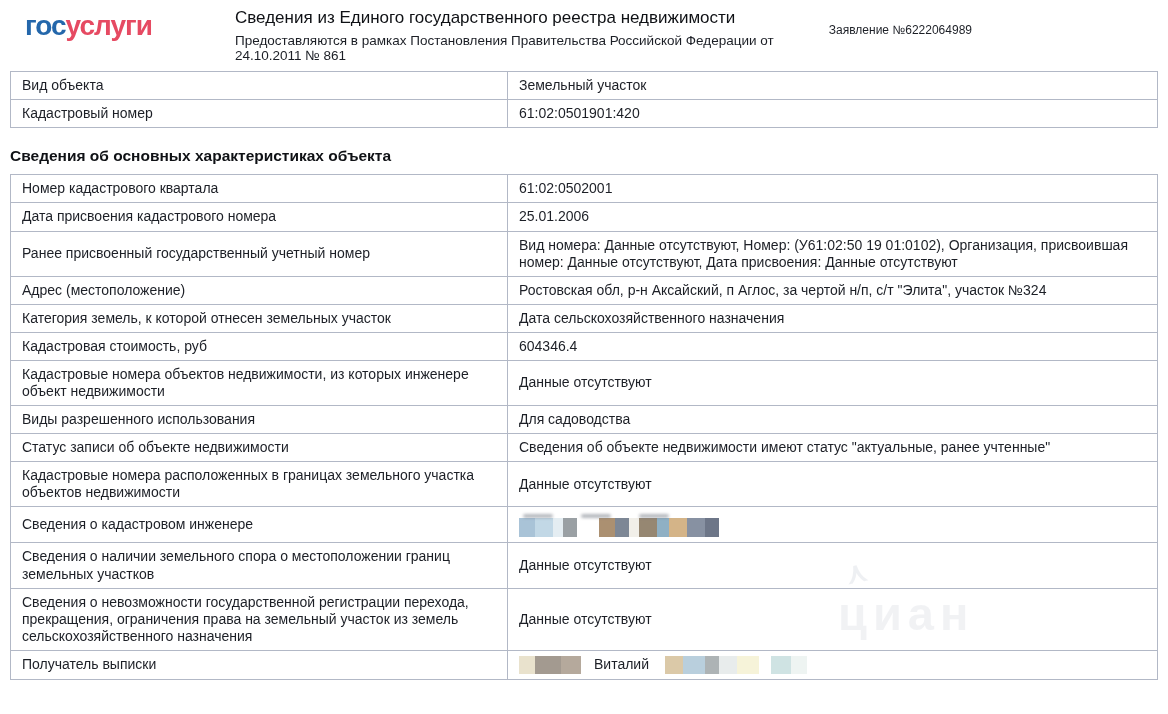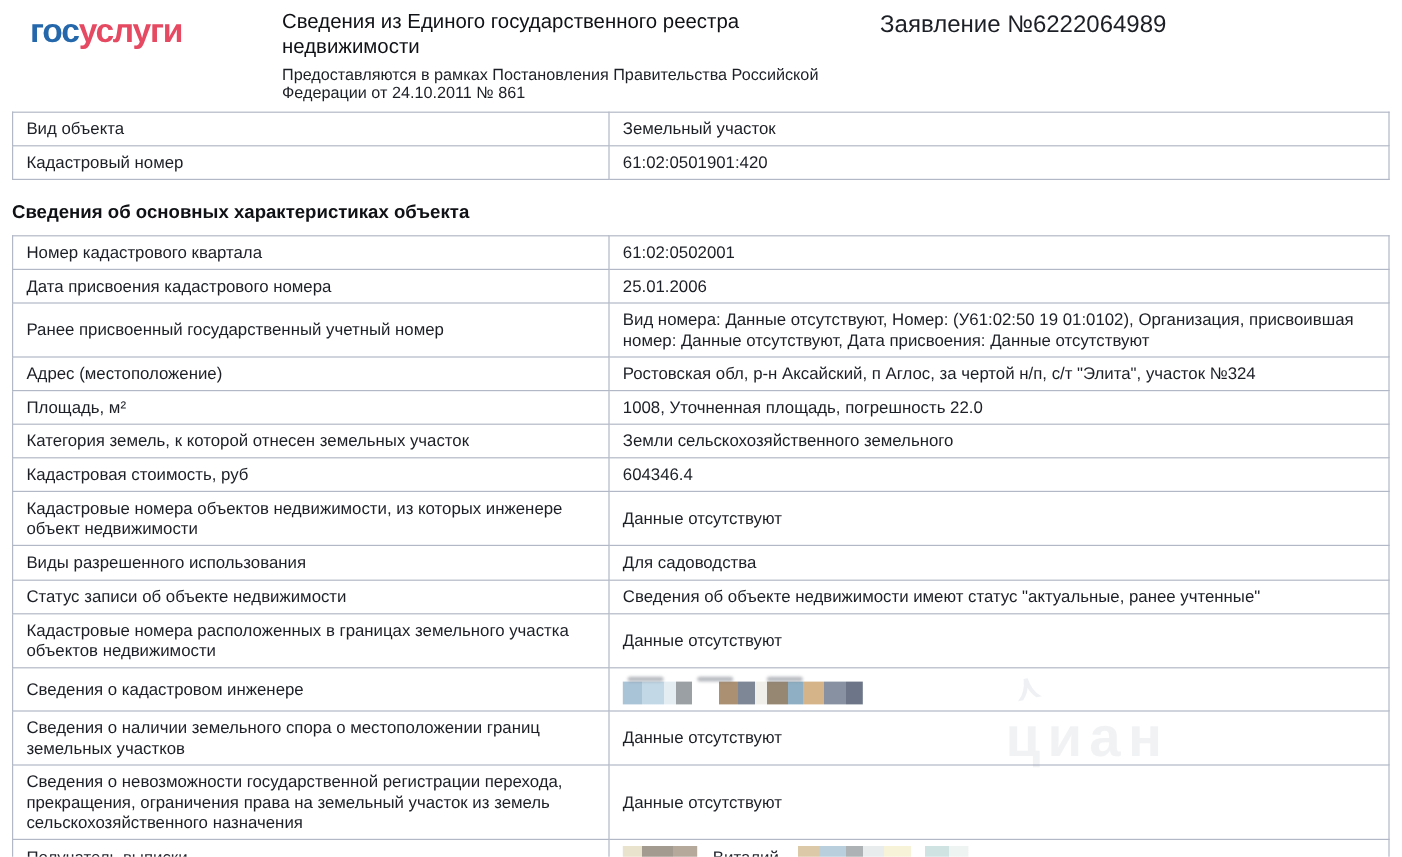--- a/index.html
+++ b/index.html
@@ -18,21 +18,21 @@
   .header { display: flex; align-items: flex-start; padding: 7px 14px 8px 25px; }
   .logo {
     flex: none; width: 192px; margin-top: 3px;
     font-size: 28px; font-weight: 700; letter-spacing: -1px;
   }
   .logo .p1 { color: #2467ab; }
   .logo .p2 { color: #e64a62; }
   .hdr-mid { flex: 1; padding-left: 18px; }
   .doc-title { font-size: 17px; font-weight: 400; color: #0f1115; line-height: 1.25; }
   .doc-sub { font-size: 13.5px; margin-top: 5px; color: #1c1f26; }
-  .application { font-size: 20px; white-space: nowrap; margin-top: 3px; padding-right: 2px; }
+  .application { font-size: 12px; white-space: nowrap; margin-top: 16px; padding-right: 2px; }
 
   
   table.tbl {
     border-collapse: collapse;
     width: 1148px;
     margin-left: 10px;
     table-layout: fixed;
   }
   table.tbl td {
     border: 1px solid #b2b8c6;
@@ -136,26 +136,22 @@
       </tr>
       <tr>
         <td>Ранее присвоенный государственный учетный номер</td>
         <td>Вид номера: Данные отсутствуют, Номер: (У61:02:50 19 01:0102), Организация, присвоившая номер: Данные отсутствуют, Дата присвоения: Данные отсутствуют</td>
       </tr>
       <tr>
         <td>Адрес (местоположение)</td>
         <td>Ростовская обл, р-н Аксайский, п Аглос, за чертой н/п, с/т "Элита", участок №324</td>
       </tr>
       <tr>
-        <td>Площадь, м²</td>
-        <td>1008, Уточненная площадь, погрешность 22.0</td>
-      </tr>
-      <tr>
         <td>Категория земель, к которой отнесен земельных участок</td>
-        <td>Земли сельскохозяйственного земельного</td>
+        <td>Дата сельскохозяйственного назначения</td>
       </tr>
       <tr>
         <td>Кадастровая стоимость, руб</td>
         <td>604346.4</td>
       </tr>
       <tr>
         <td>Кадастровые номера объектов недвижимости, из которых инженере объект недвижимости</td>
         <td>Данные отсутствуют</td>
       </tr>
       <tr>

